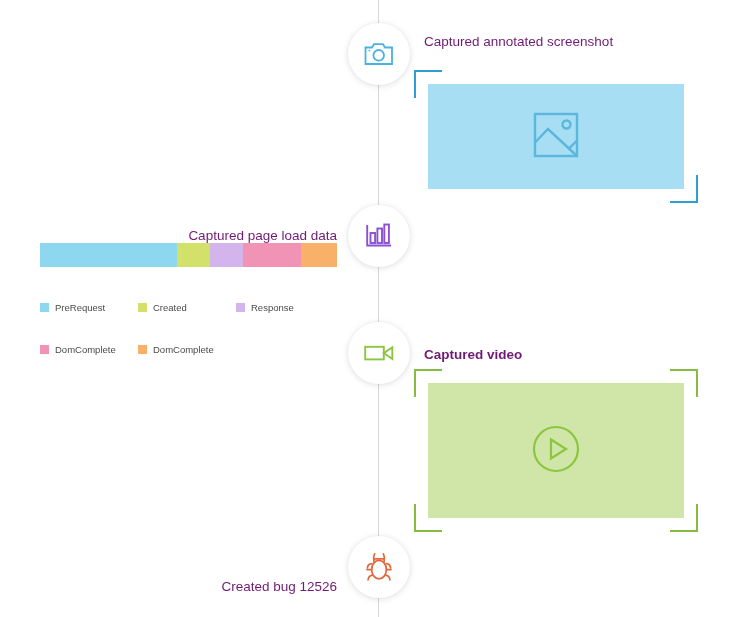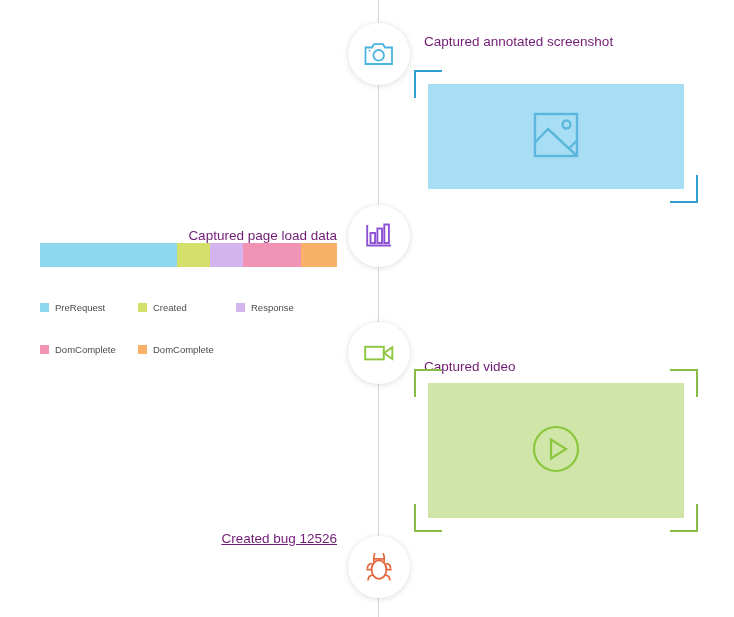--- a/index.html
+++ b/index.html
@@ -51,23 +51,23 @@
 
   
   .caption {
     position: absolute;
     font-size: 13.5px;
     color: #701a75;
     white-space: nowrap;
     line-height: 1;
   }
   .caption-screenshot { left: 424px; top: 35px; }
-  .caption-video      { left: 424px; top: 360px; }
+  .caption-video      { left: 424px; top: 348px; font-weight: bold; }
   .caption-pageload   { right: 397px; top: 229px; }
-  .caption-bug        { right: 397px; top: 532px; text-decoration: underline; }
+  .caption-bug        { right: 397px; top: 580px; }
 
   
   .card {
     position: absolute;
   }
   .card-fill {
     position: absolute;
     inset: 0;
     display: flex;
     align-items: center;

